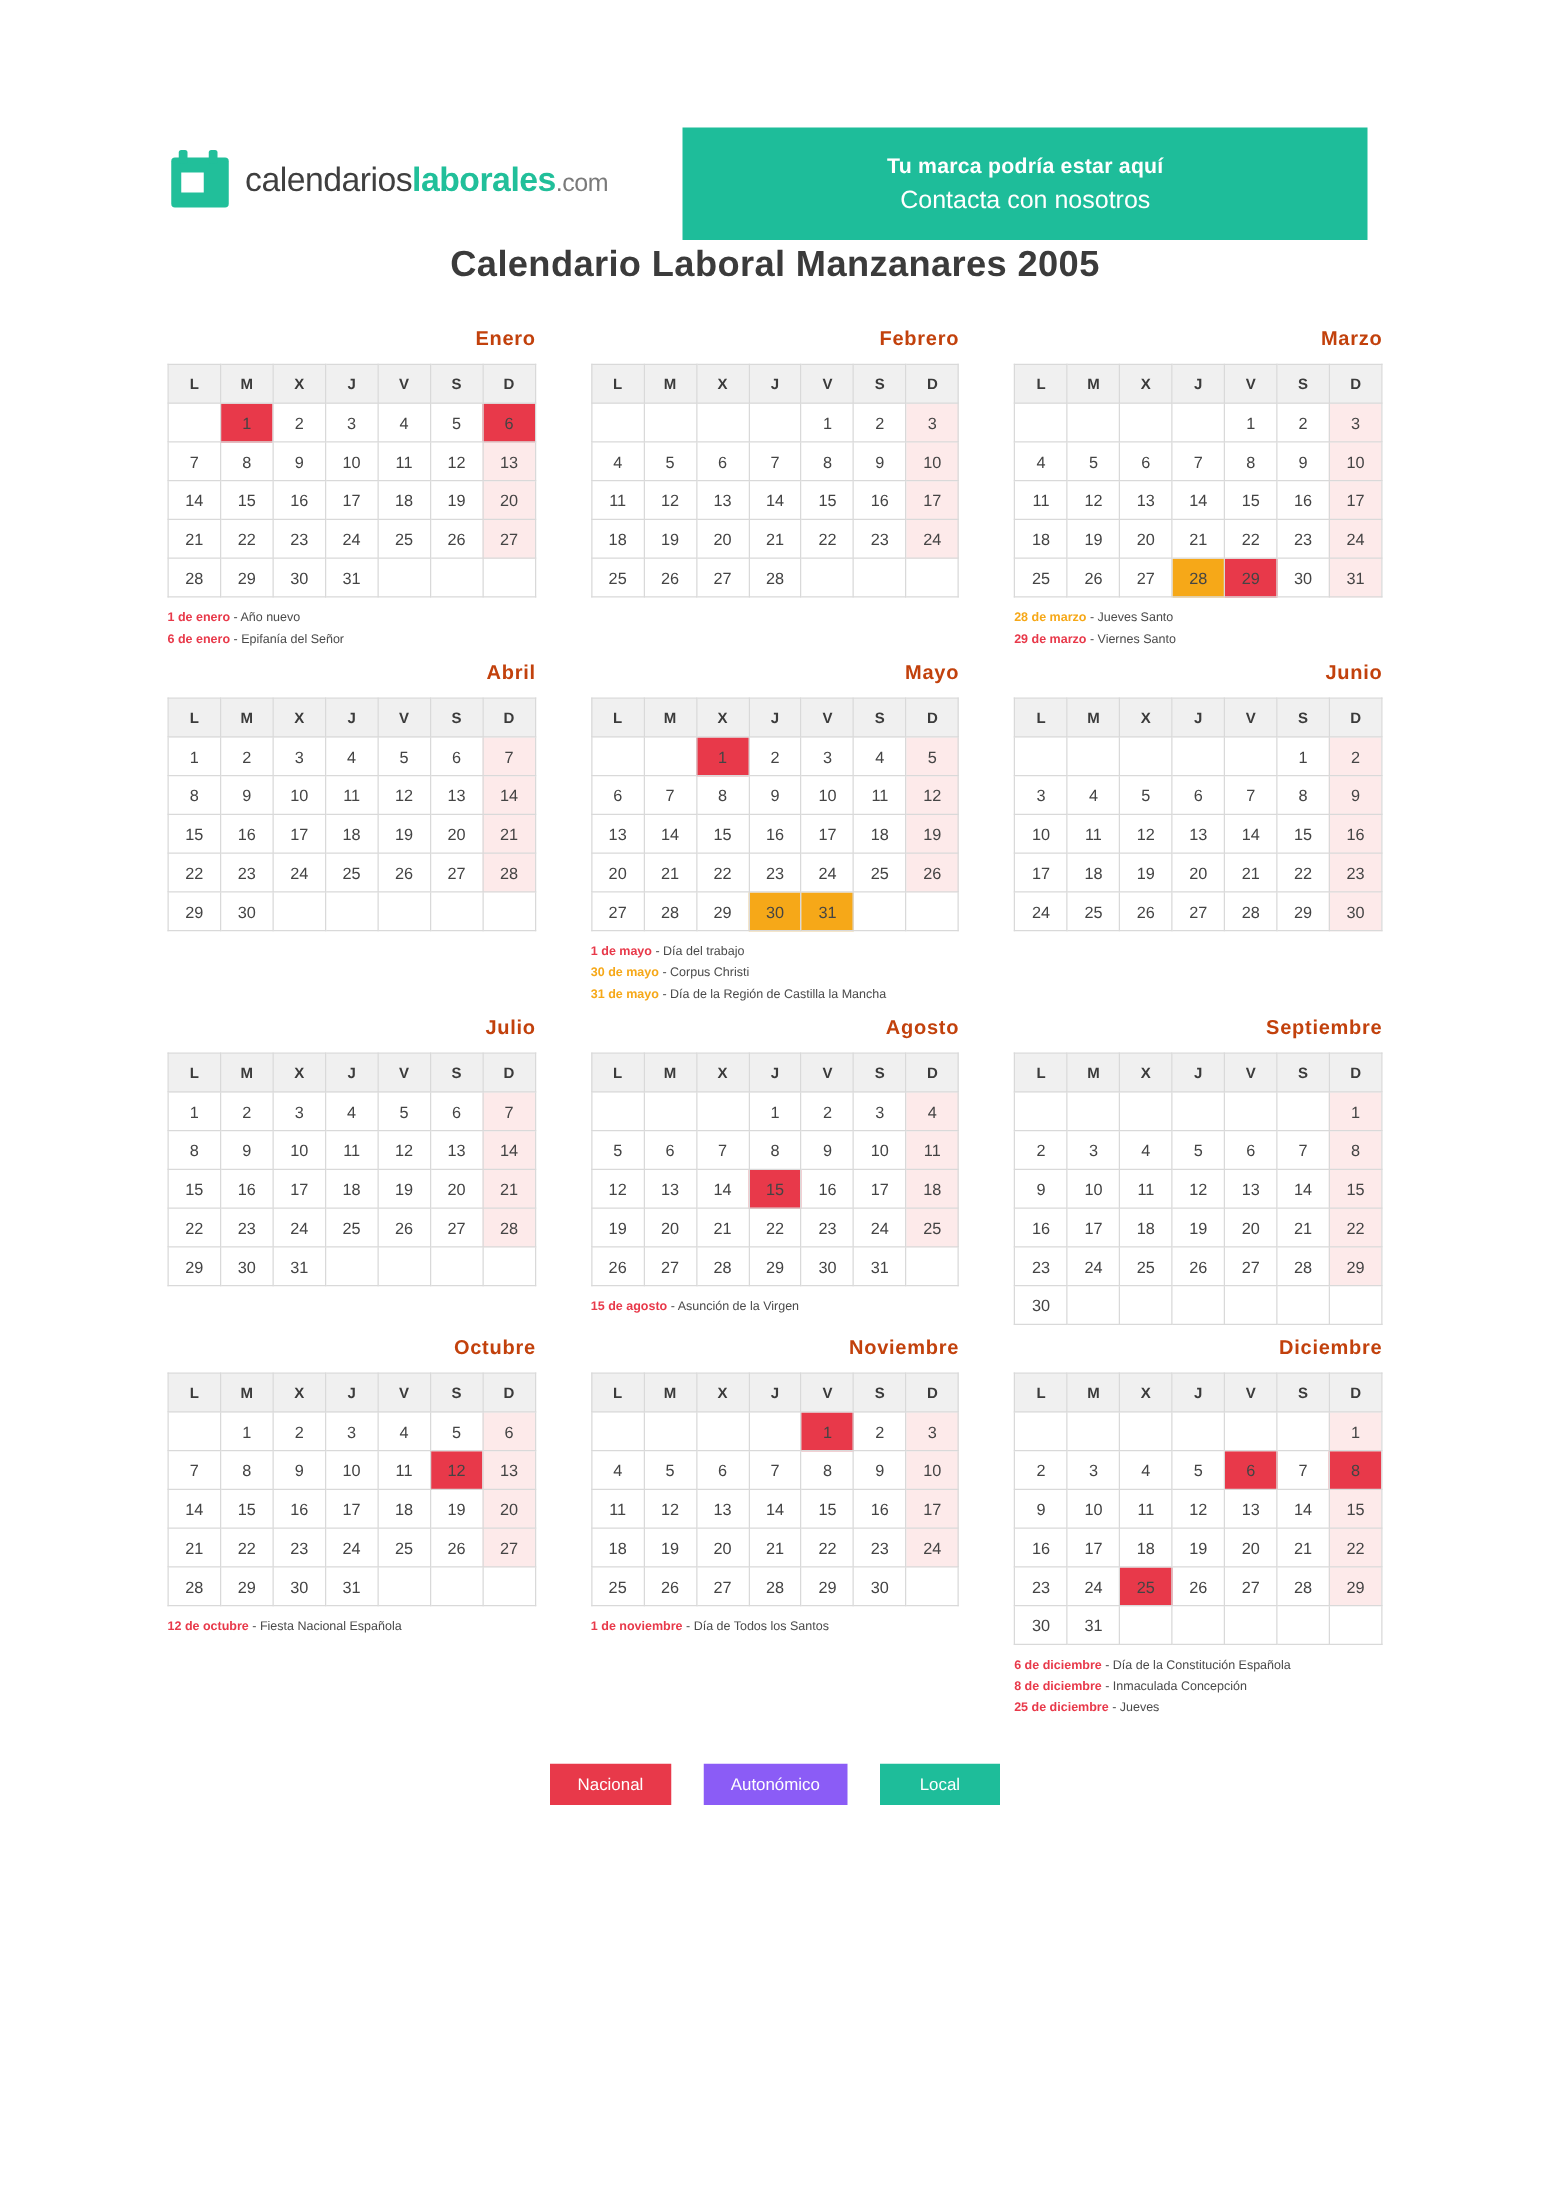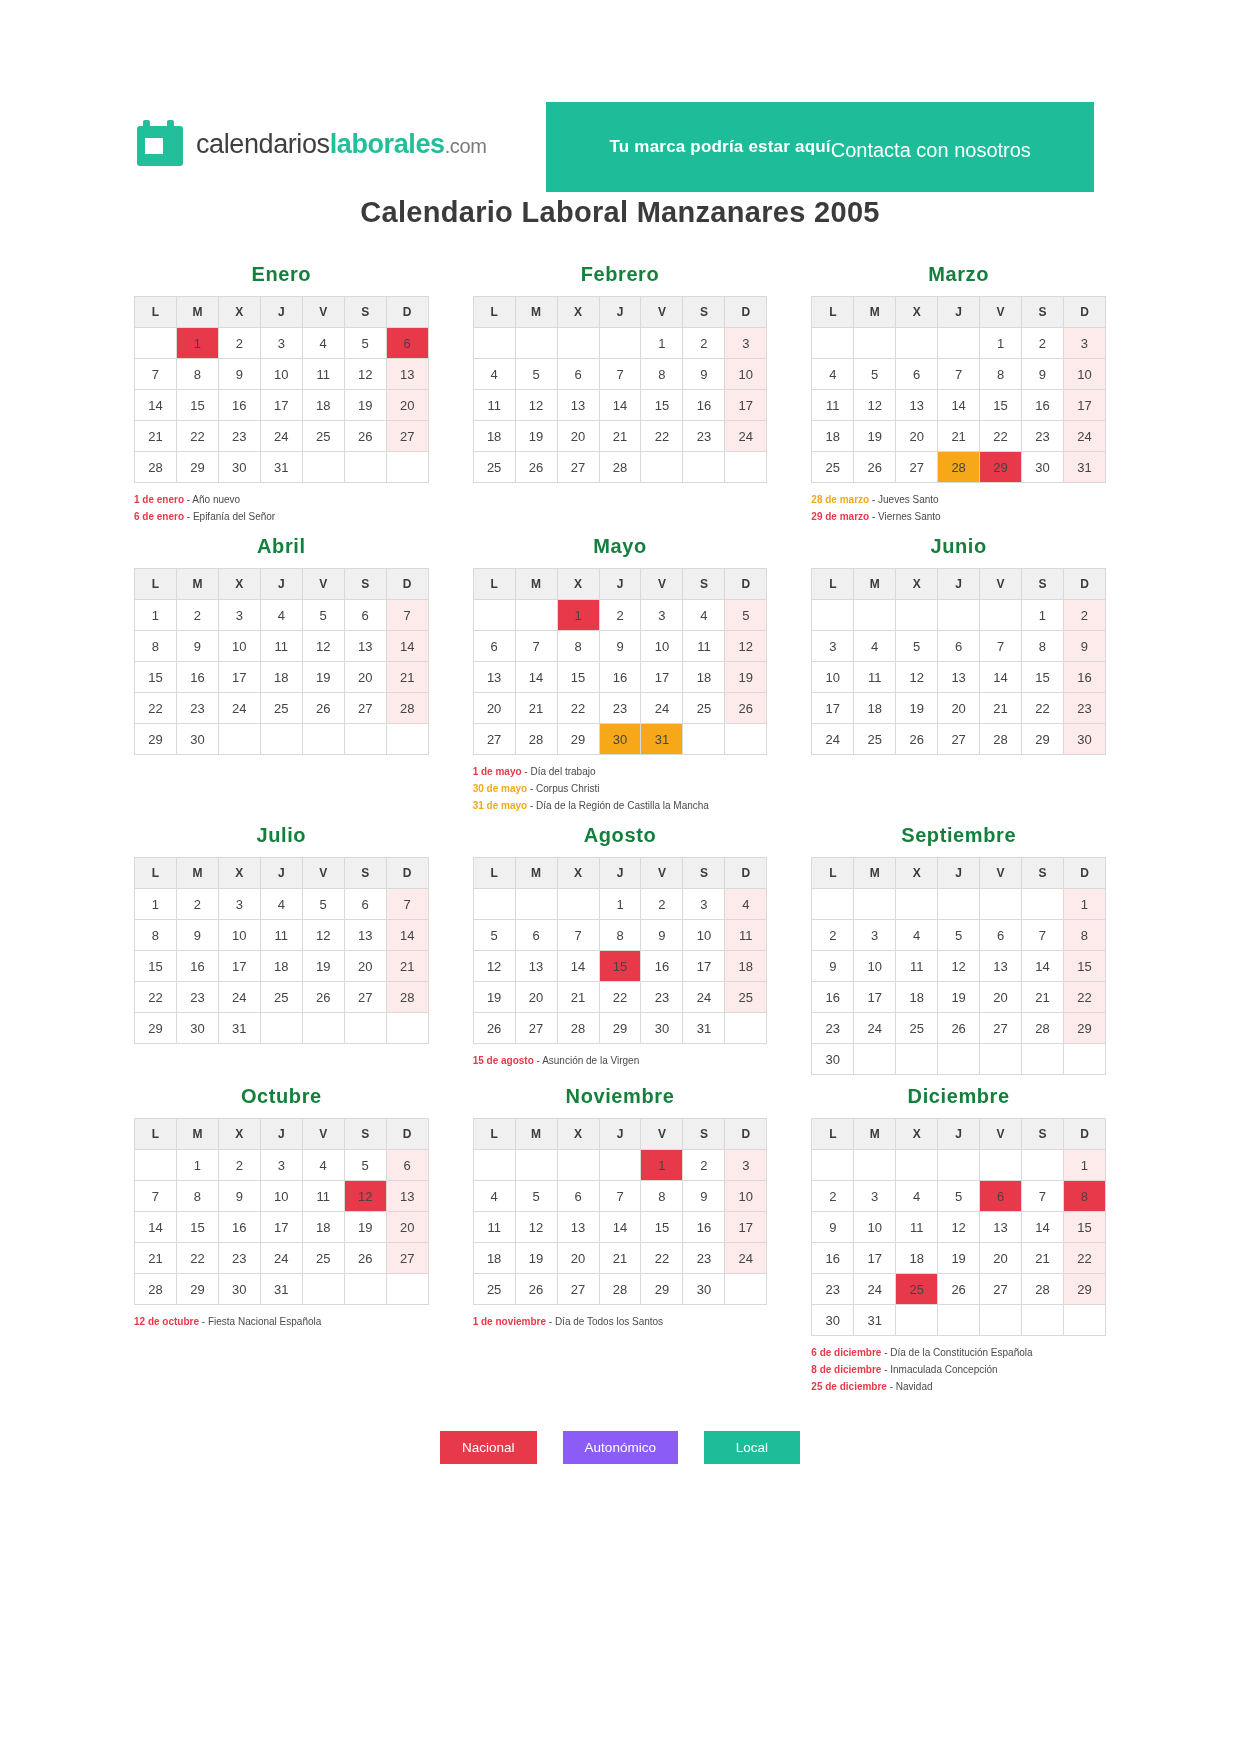--- a/index.html
+++ b/index.html
@@ -39,21 +39,21 @@
   }
   .logo-text .t1 { color:#3f3f3f; font-weight:400; }
   .logo-text .t2 { color:#21bf9a; font-weight:700; }
   .logo-text .t3 { color:#7a7a7a; font-weight:400; font-size:20px;}
   .banner {
     flex: 1 1 auto;
     margin-left: 30px;
     background: #1ebd9a;
     color: #fff;
     display:flex;
-    flex-direction:row;
+    flex-direction:column;
     align-items:center;
     justify-content:center;
     min-height: 90px;
     max-width: 630px;
   }
   .banner-line1 { font-size: 17px; font-weight:bold; letter-spacing:0.2px;}
   .banner-line2 { font-size: 20px; font-weight:400; margin-top:6px;}
 
   
   .page-title {
@@ -69,23 +69,23 @@
   .months {
     margin-top: 34px;
     padding: 0 118px;
     display: grid;
     grid-template-columns: repeat(3, 1fr);
     column-gap: 44px;
     row-gap: 0;
   }
   .month-block { margin-bottom: 10px; }
   .month-name {
-    text-align:center;
-    font-size: 20px;
-    color: #15803d;
+    text-align:right;
+    font-size: 16px;
+    color: #c2410c;
     font-weight: bold;
     margin-bottom: 10px;
     letter-spacing: 0.6px;
   }
   table.cal {
     border-collapse: collapse;
     width: 100%;
     table-layout: fixed;
   }
   table.cal th, table.cal td {
@@ -955,21 +955,21 @@
               <td class="empty">&nbsp;</td>
               <td class="empty">&nbsp;</td>
               <td class="empty">&nbsp;</td>
               <td class="empty">&nbsp;</td>
             </tr>
           </tbody>
         </table>
         <div class="notes">
           <div class="note"><span class="d-nac">6 de diciembre</span><span class="desc"> - Día de la Constitución Española</span></div>
           <div class="note"><span class="d-nac">8 de diciembre</span><span class="desc"> - Inmaculada Concepción</span></div>
-          <div class="note"><span class="d-nac">25 de diciembre</span><span class="desc"> - Navidad</span></div>
+          <div class="note"><span class="d-nac">25 de diciembre</span><span class="desc"> - Jueves</span></div>
         </div>
       </div>
     </div>
 
   <div class="legend">
       <div class="legend-item lg-nac">Nacional</div>
       <div class="legend-item lg-aut">Autonómico</div>
       <div class="legend-item lg-loc">Local</div>
     </div>
 

